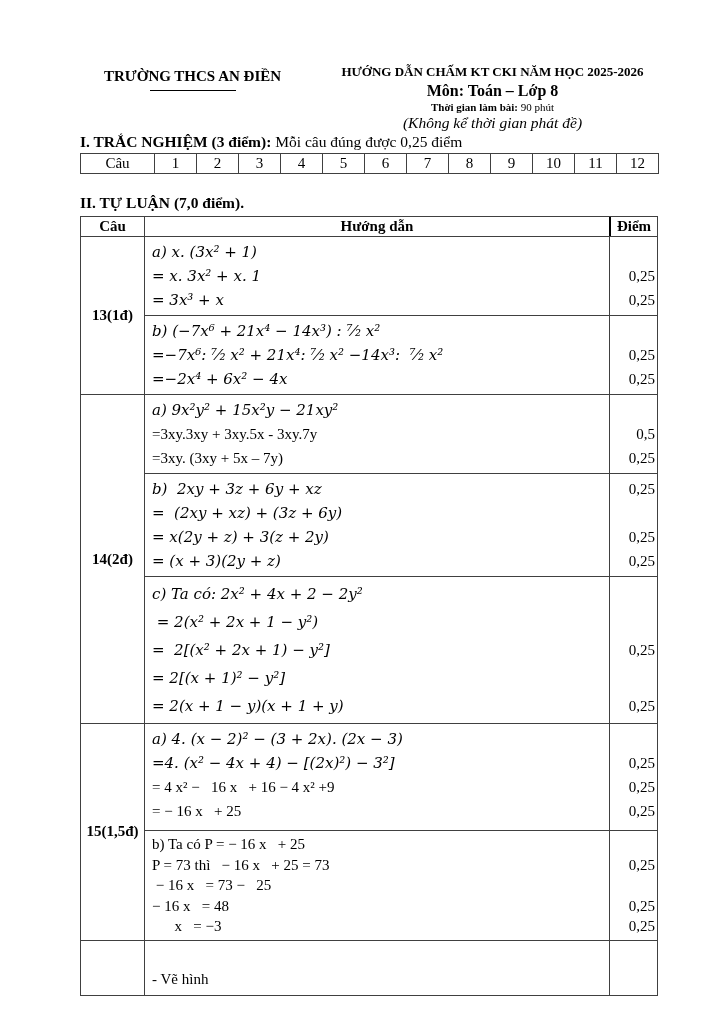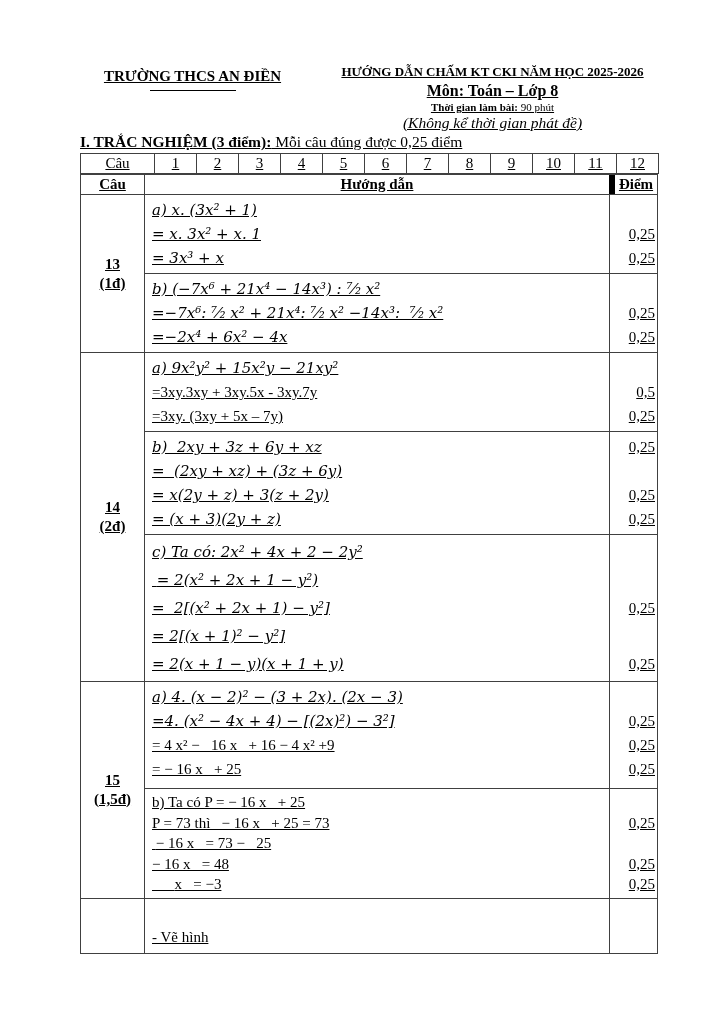--- a/index.html
+++ b/index.html
@@ -2,21 +2,20 @@
 <html><head>
 <meta charset="utf-8">
 <style>
   * { margin:0; padding:0; box-sizing:border-box; }
   html,body { background:#ffffff; }
   .page {
     width:724px; height:1024px; background:#ffffff; color:#000;
     font-family:"Liberation Serif","DejaVu Serif",serif;
     font-size:15px; position:relative; overflow:hidden;
     padding:64px 11px 0 80px;
-    text-decoration:underline;
   }
   .content { width:579px; }
 
   
   .hdr { display:flex; width:600px; }
   .hdr-left { width:225px; text-align:center; padding-top:4px; }
   .school { font-weight:bold; font-size:15px; white-space:nowrap; }
   .school-underline { width:86px; height:0; border-bottom:1.5px solid #000; margin:5px auto 0 auto; }
   .hdr-right { flex:1; text-align:center; }
   .doc-title { font-weight:bold; font-size:13px; }
@@ -37,27 +36,27 @@
     height:20px; font-size:15px; padding:0;
   }
   table.mc col.first { width:74px; }
 
   
   .tl { border:1px solid #404040; width:578px; }
   .tl-hrow { display:flex; border-bottom:1px solid #404040; text-align:center; }
   .tl-hrow > div { padding:1px 0; }
   .c-cau { width:64px; border-right:1px solid #404040; flex-shrink:0; }
   .c-hd  { flex:1; min-width:0; }
-  .c-diem{ width:48px; border-left:6px solid #000000; flex-shrink:0; }
+  .c-diem{ width:48px; border-left:2px solid #000000; flex-shrink:0; }
 
   .qblock { display:flex; border-bottom:1px solid #404040; }
   .qblock:last-child { border-bottom:none; }
   .qlabel {
     width:64px; flex-shrink:0; border-right:1px solid #404040;
-    display:flex; flex-direction:column; justify-content:center; align-items:center;
+    display:flex; flex-direction:row; justify-content:center; align-items:center;
     font-weight:bold; font-size:15px; line-height:19px;
   }
   .qbody { flex:1; min-width:0; display:flex; flex-direction:column; }
   .subrow { display:flex; flex:1; }
   .subrow + .subrow { border-top:1px solid #404040; }
   .hd { flex:1; min-width:0; padding:3px 4px 3px 7px; }
   .pt {
     width:48px; flex-shrink:0; border-left:1px solid #404040;
     padding:3px 2px; text-align:right;
   }
@@ -121,20 +120,21 @@
         <td>7</td>
         <td>8</td>
         <td>9</td>
         <td>10</td>
         <td>11</td>
         <td>12</td>
       </tr>
     </tbody>
       </table>
 
+    <div class="sec2-head b">II. TỰ LUẬN (7,0 điểm).</div>
 
     <div class="tl">
       <div class="tl-hrow b">
         <div class="c-cau">Câu</div>
         <div class="c-hd">Hướng dẫn</div>
         <div class="c-diem">Điểm</div>
       </div>
 
       <div class="qblock">
         <div class="qlabel">

